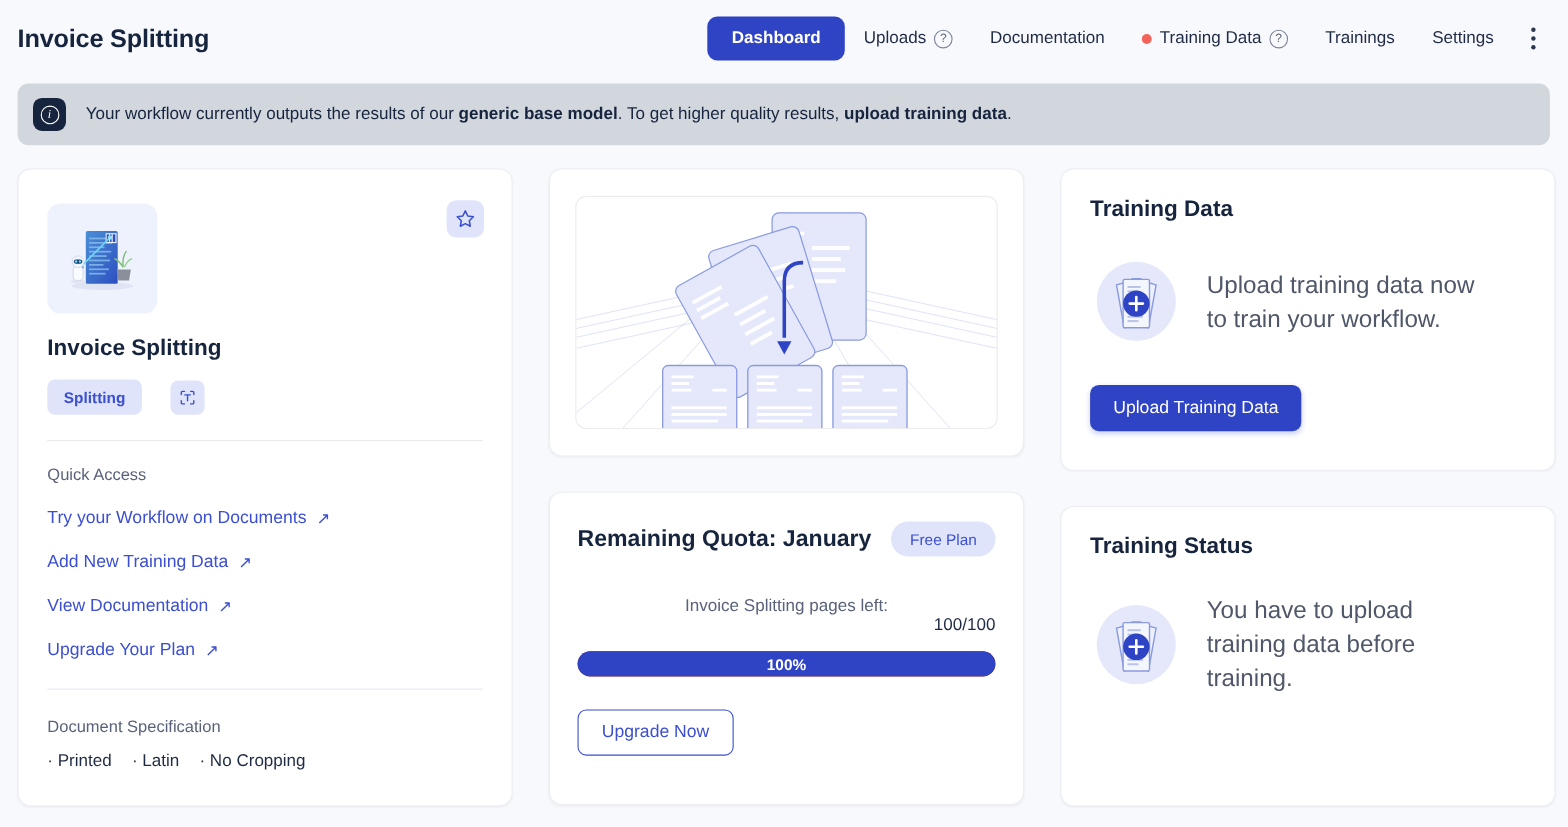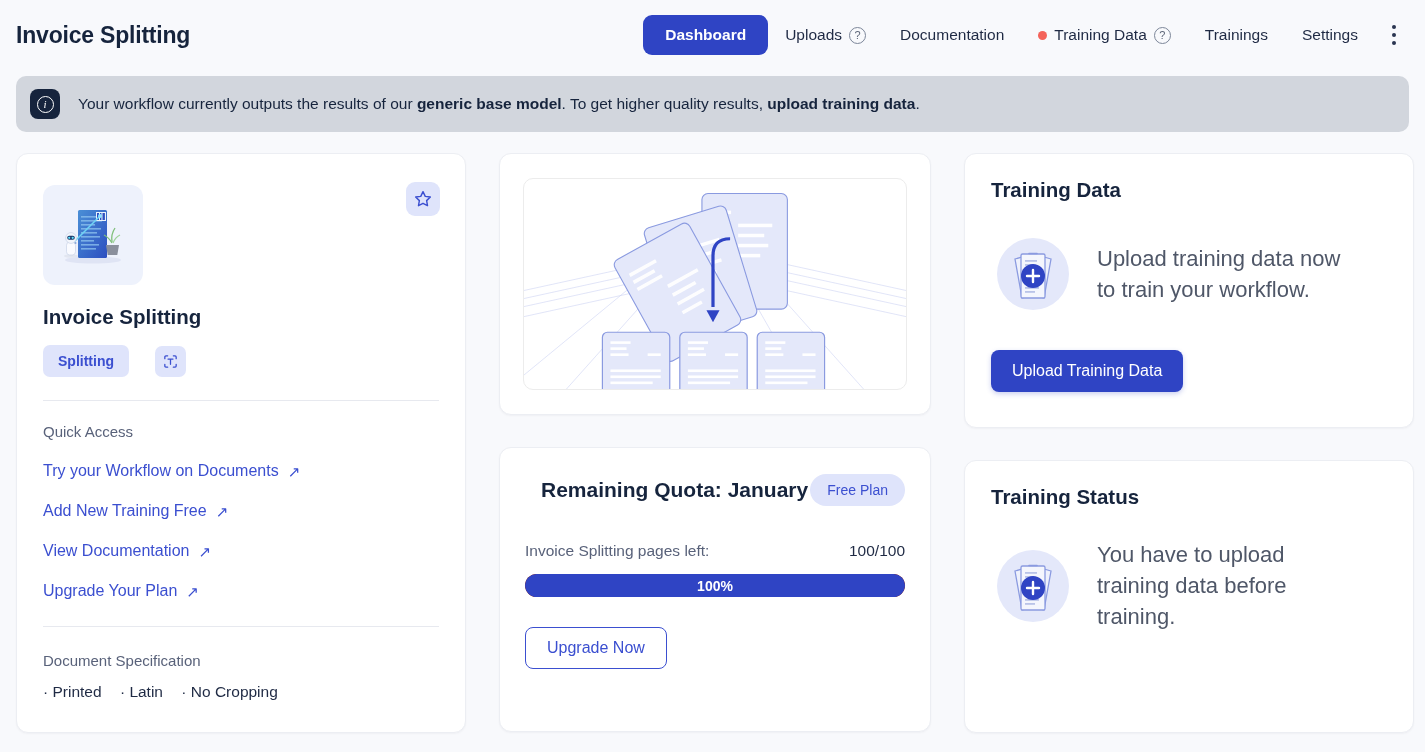--- a/index.html
+++ b/index.html
@@ -136,30 +136,30 @@
   .illus-card { height: 262px; padding: 24px 23px; }
   .illus-inner {
     width: 100%; height: 100%;
     border: 1px solid #ececec; border-radius: 10px;
     overflow: hidden; background: #fff;
   }
 
   
   .quota-card { height: 285px; padding: 26px 25px; }
   .quota-head { display: flex; align-items: center; }
-  .quota-title { font-size: 21px; font-weight: 700; color: #16243d; margin-left: 16px; }
+  .quota-title { font-size: 21px; font-weight: 700; color: #16243d; }
   .plan-pill {
     margin-left: auto;
     background: #dfe4fb; color: #3b4fd0;
     font-size: 14px; font-weight: 500;
     padding: 8px 17px; border-radius: 20px;
   }
   .quota-row {
     display: flex; align-items: center;
-    margin-top: 36px; font-size: 15.5px; color: #59627a;
+    margin-top: 36px; font-size: 15.5px; color: #59627a; flex-direction: column;
   }
   .quota-count { margin-left: auto; color: #1f2a44; }
   .bar-track {
     margin-top: 14px; height: 23px; border-radius: 12px;
     background: #7f1d1d; overflow: hidden;
   }
   .bar-fill {
     height: 100%; background: #2f44c4; border-radius: 12px;
     display: flex; align-items: center; justify-content: center;
     color: #ffffff; font-size: 14px; font-weight: 600;
@@ -315,21 +315,21 @@
       <div class="divider"></div>
 
       <div class="section-label">Quick Access</div>
 
       <div class="qa-list">
         <div class="qa-link">
           <span>Try your Workflow on Documents</span>
           <span class="arrow-ne">↗</span>
         </div>
         <div class="qa-link">
-          <span>Add New Training Free</span>
+          <span>Add New Training Data</span>
           <span class="arrow-ne">↗</span>
         </div>
         <div class="qa-link">
           <span>View Documentation</span>
           <span class="arrow-ne">↗</span>
         </div>
         <div class="qa-link">
           <span>Upgrade Your Plan</span>
           <span class="arrow-ne">↗</span>
         </div>

